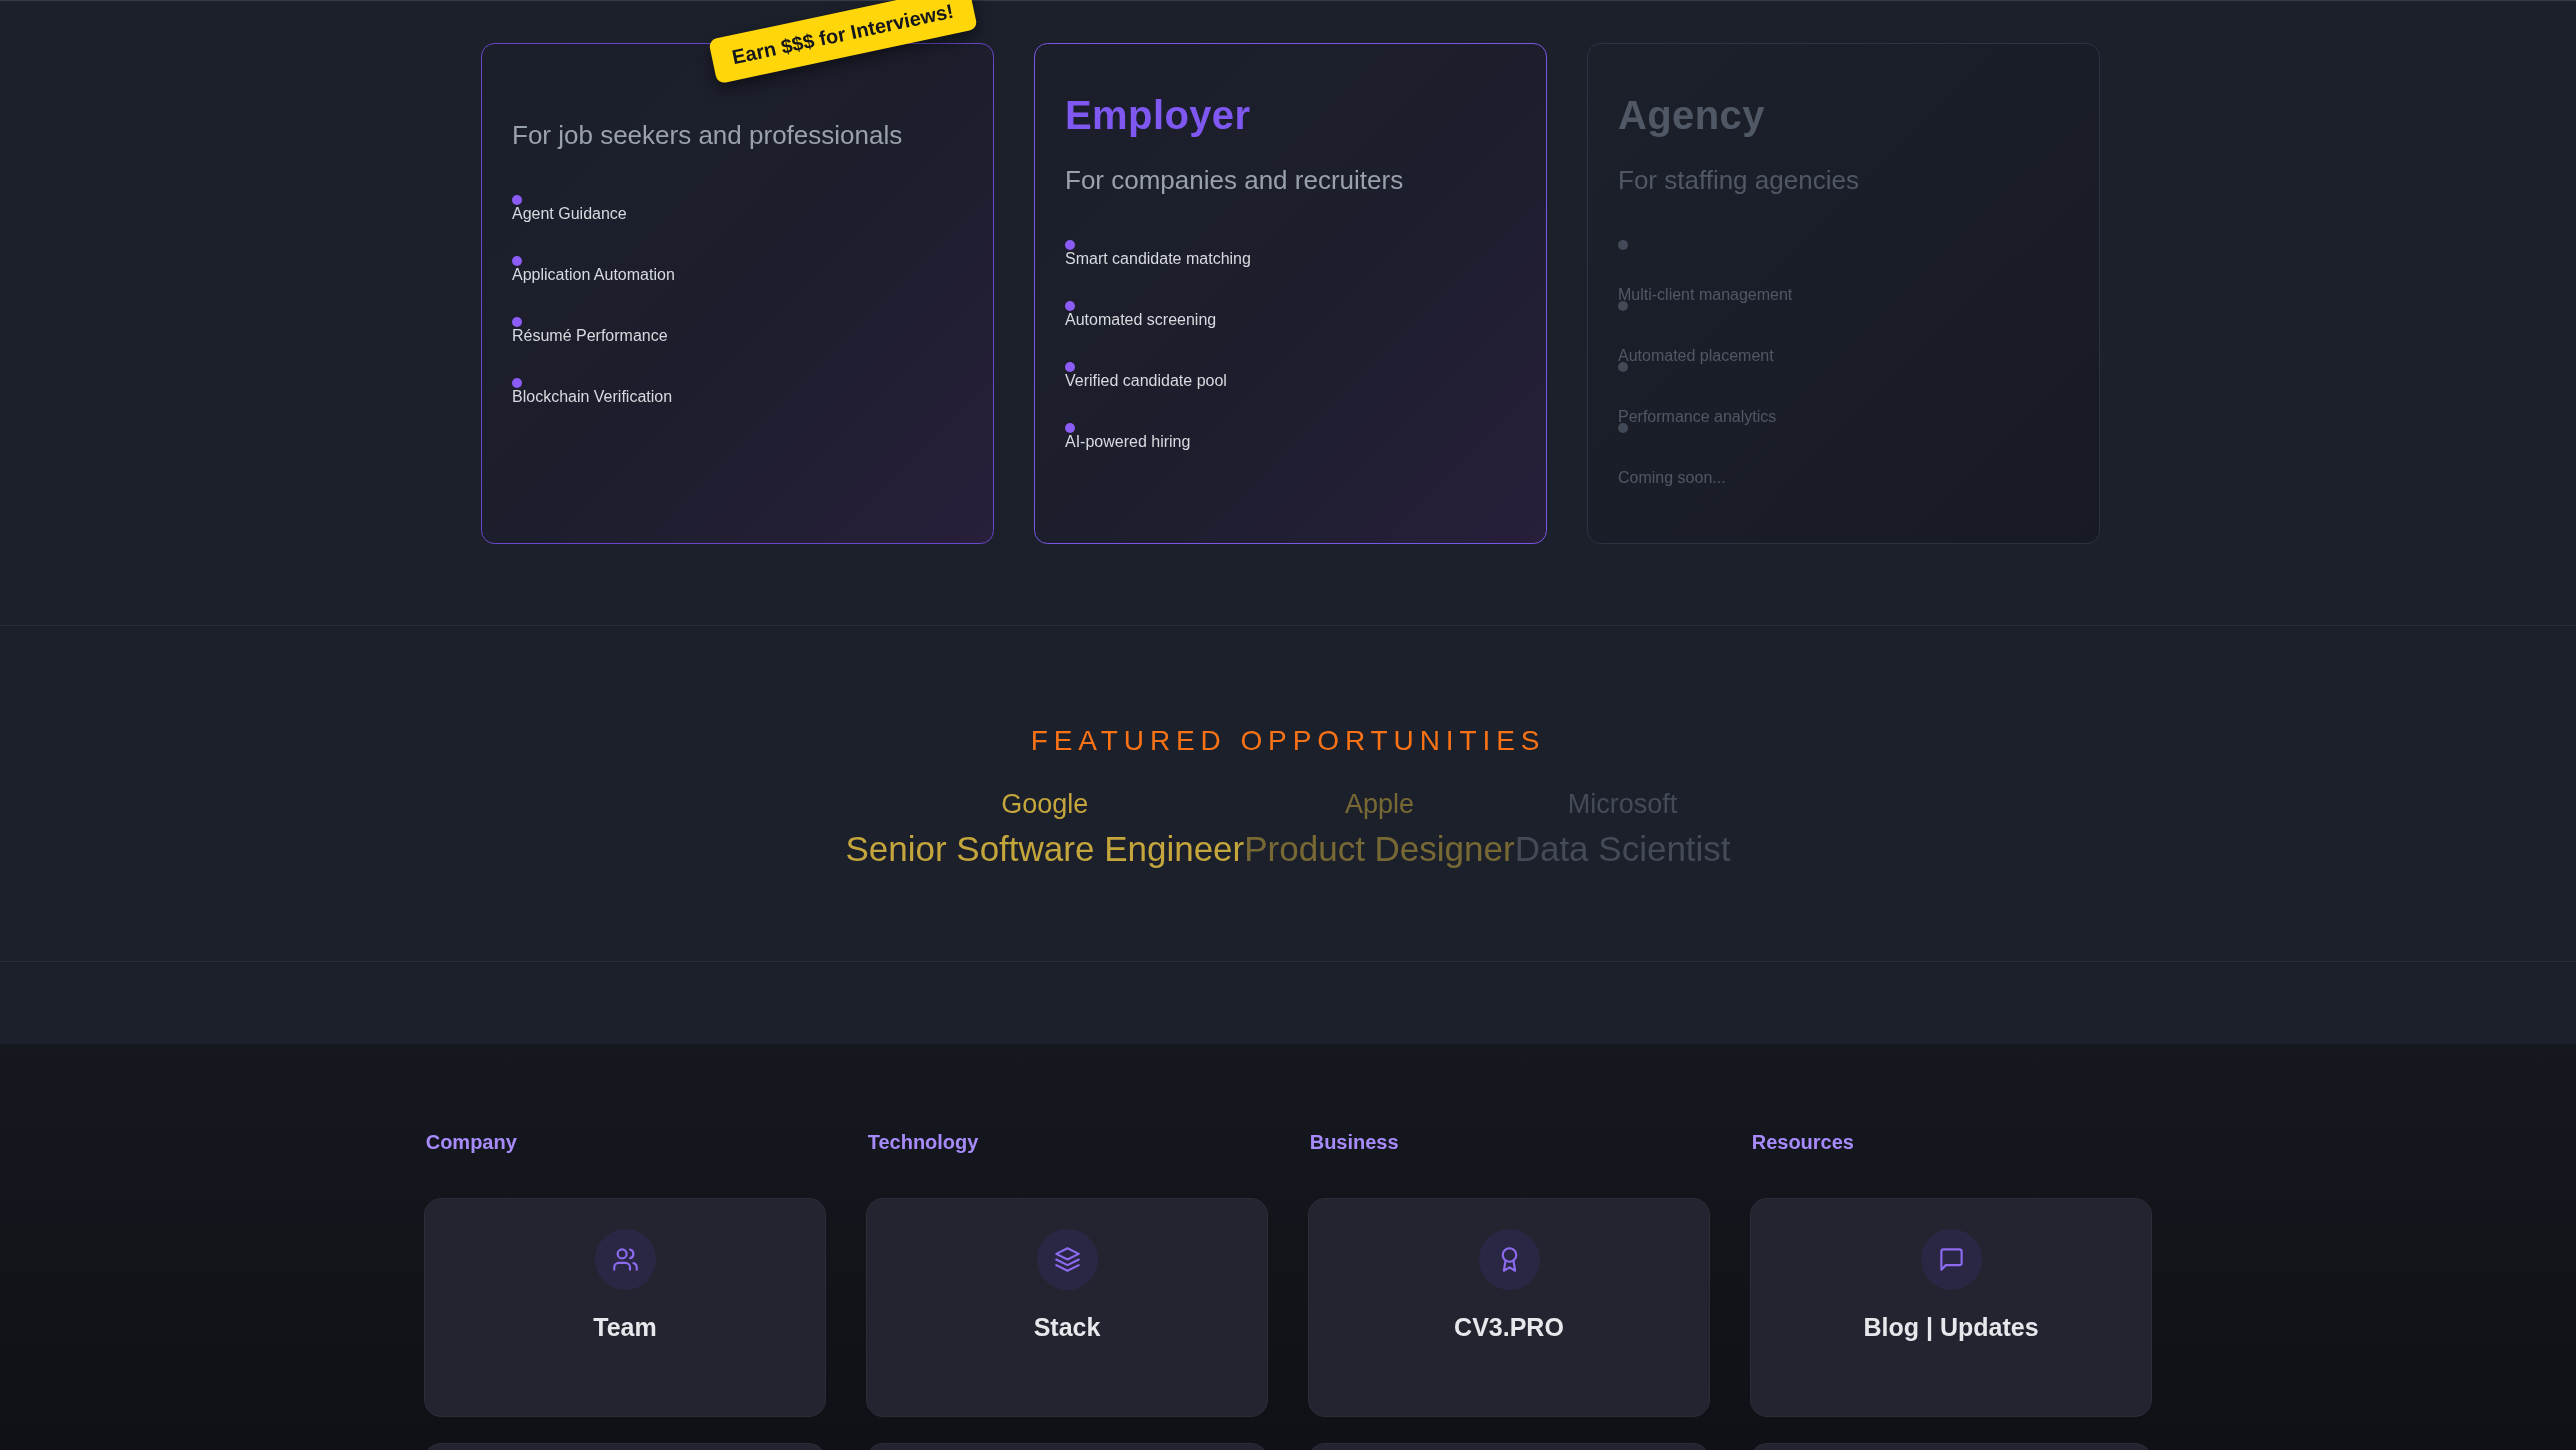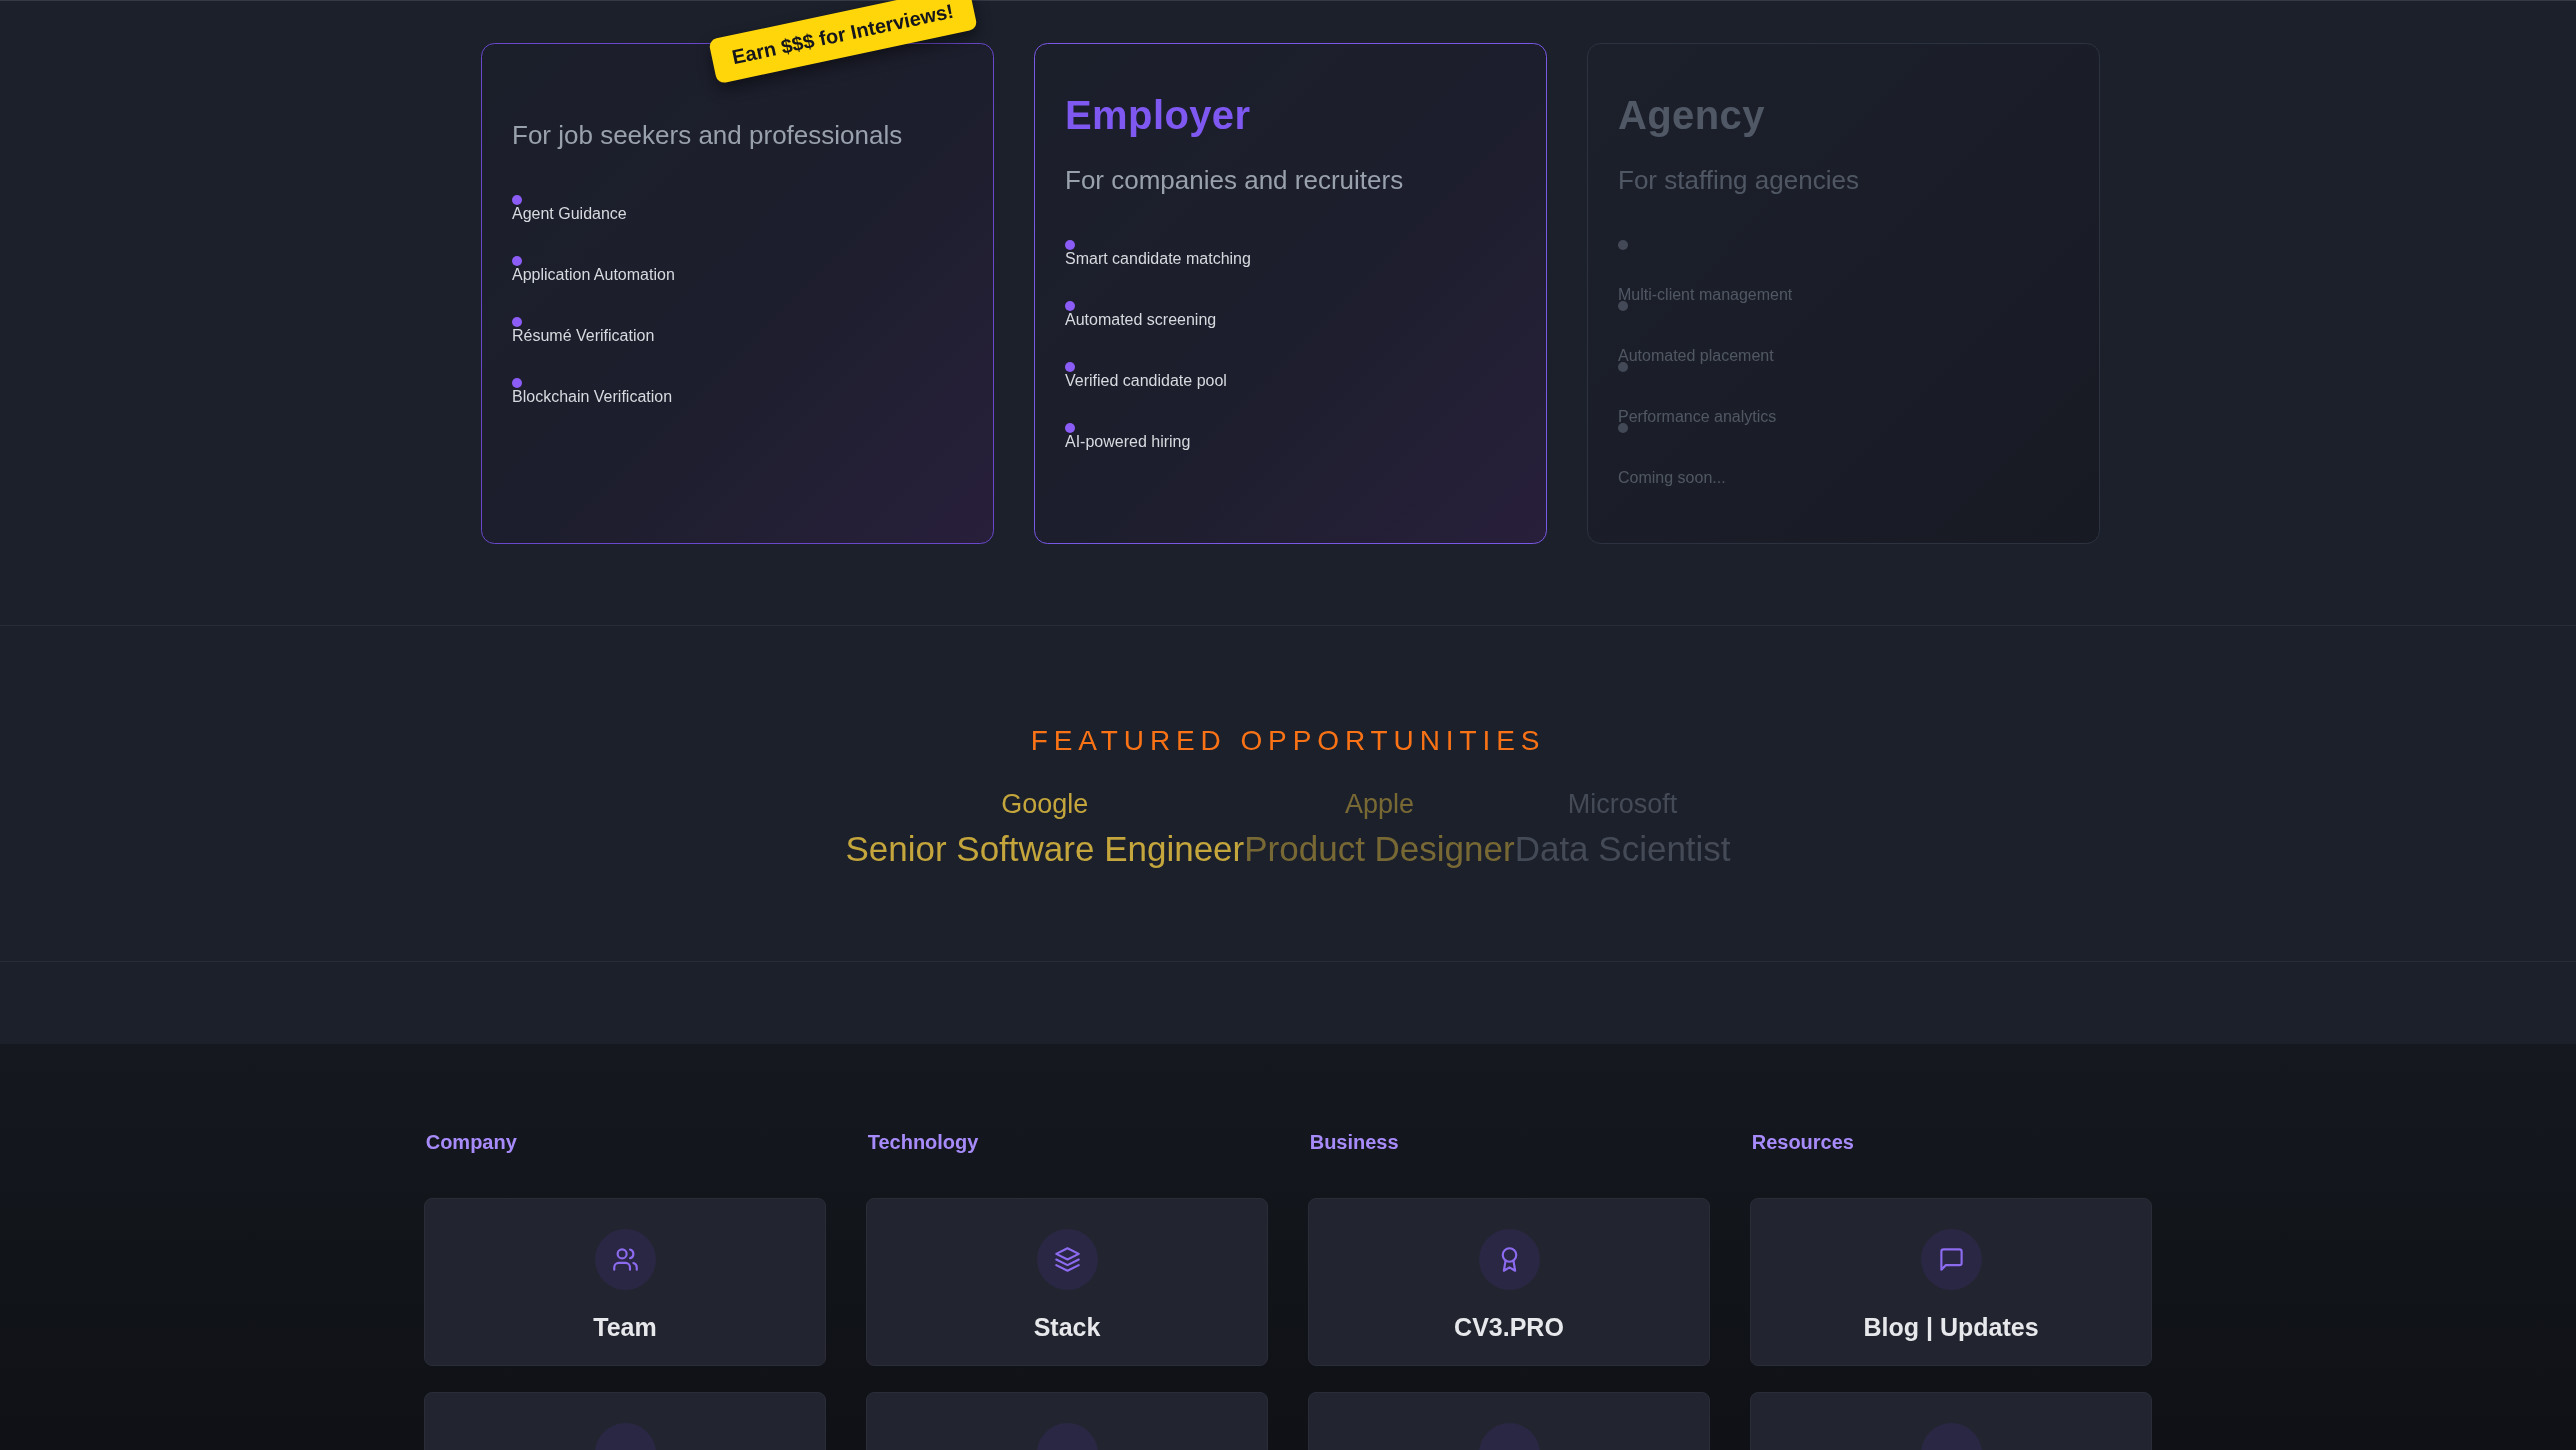--- a/index.html
+++ b/index.html
@@ -135,24 +135,24 @@
     grid-template-columns: repeat(4, 402px);
     column-gap: 40px;
   }
   .footer-heading {
     font-size: 20px; font-weight: bold;
     color: #a78bfa;
     margin-left: 1.7px;
   }
   .tile {
     margin-top: 44px;
-    width: 402px; height: 168px;
+    width: 402px; height: 219px;
     background: #22252f;
     border: 0.8px solid #2a2d38;
-    border-radius: 8px;
+    border-radius: 17px;
     display: flex;
     flex-direction: column;
     align-items: center;
     cursor: pointer;
   }
   .tile.partial { margin-top: 26px; }
   .tile-circle {
     margin-top: 30px;
     width: 61px; height: 61px;
     border-radius: 50%;
@@ -190,21 +190,21 @@
             <li class="card-item">
                 <span class="dot"></span>
                 <span>Agent Guidance</span>
               </li>
             <li class="card-item">
                 <span class="dot"></span>
                 <span>Application Automation</span>
               </li>
             <li class="card-item">
                 <span class="dot"></span>
-                <span>Résumé Verification</span>
+                <span>Résumé Performance</span>
               </li>
             <li class="card-item">
                 <span class="dot"></span>
                 <span>Blockchain Verification</span>
               </li>
           </ul>
         </div>
       </div>
 
       <div class="card employer">

